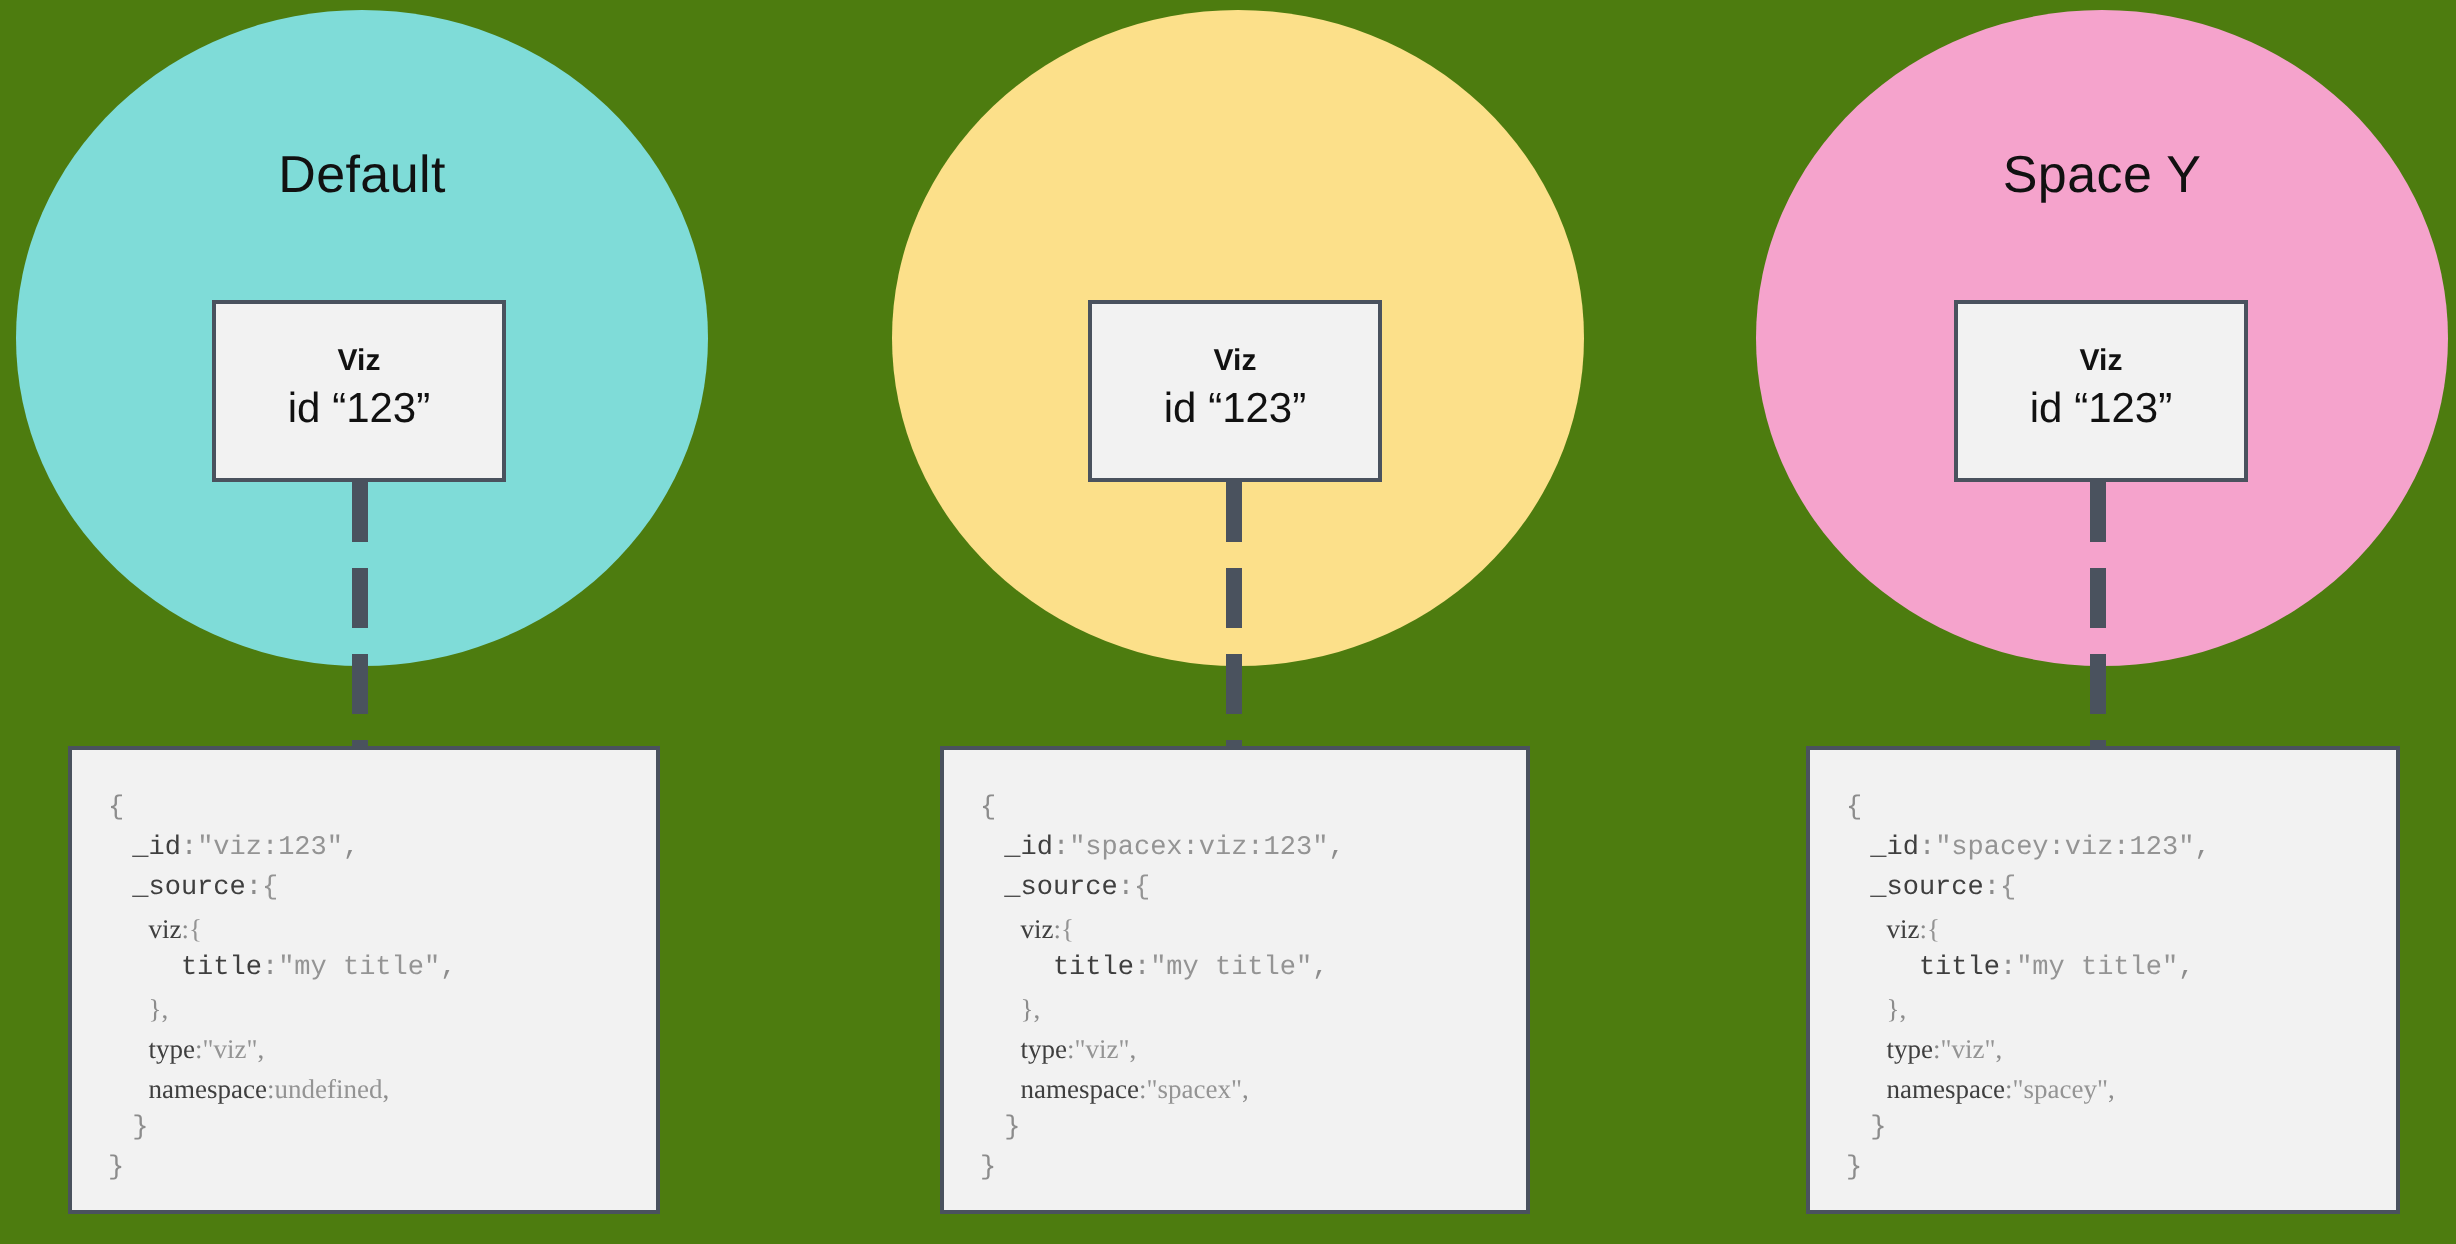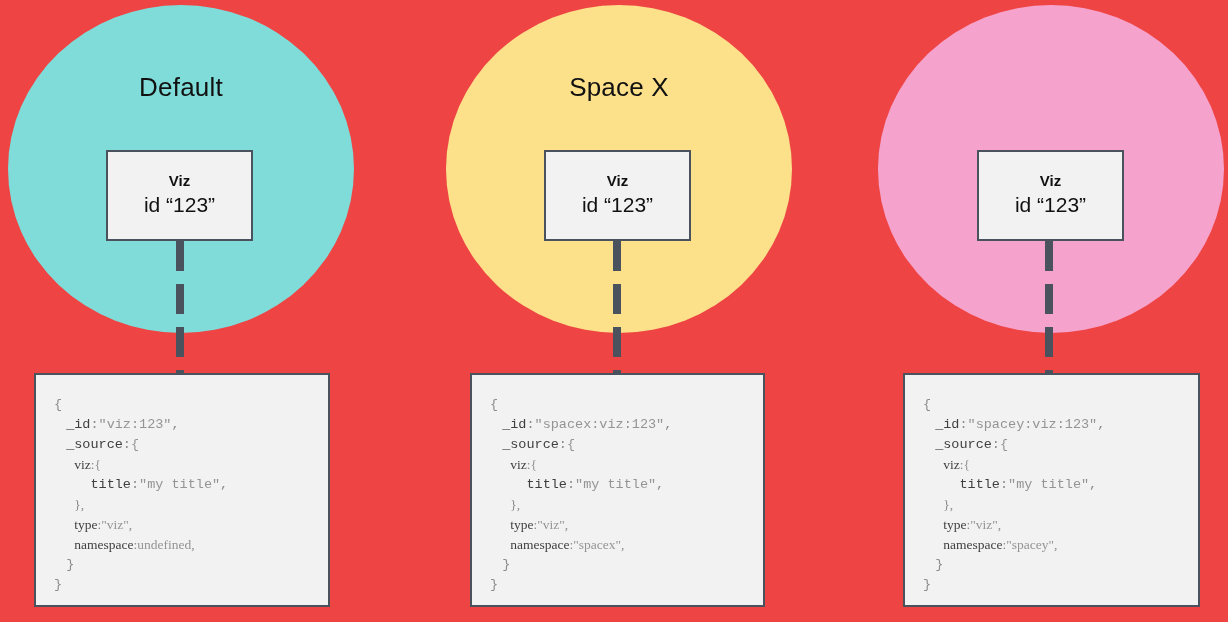--- a/index.html
+++ b/index.html
@@ -9,21 +9,21 @@
     background: #ffffff;
   }
   body {
     font-family: "Liberation Sans", sans-serif;
     -webkit-font-smoothing: antialiased;
   }
   #canvas {
     position: relative;
     width: 1228px;
     height: 622px;
-    background: #ef4444;
+    background: #4d7c0f;
     overflow: hidden;
   }
 
   
   .column {
     position: absolute;
     top: 0;
     width: 410px;
     height: 622px;
   }
@@ -152,38 +152,38 @@
         <span class="dash" style="top: 86px; height: 30px;"></span>
         <span class="dash" style="top: 129px; height: 3px;"></span>
       </div>
     <div class="code-box">
       <div class="code"><span class="ln"><span class="brace">{</span></span><span class="ln indent1"><span class="key">_id</span><span class="punct">:</span><span class="val">"viz:123"</span><span class="punct">,</span></span><span class="ln indent1"><span class="key">_source</span><span class="punct">:</span><span class="val">{</span><span class="punct"></span></span><span class="ln indent2"><span class="key">viz</span><span class="punct">:</span><span class="val">{</span><span class="punct"></span></span><span class="ln indent3"><span class="key">title</span><span class="punct">:</span><span class="val">"my title"</span><span class="punct">,</span></span><span class="ln indent2"><span class="brace">},</span></span><span class="ln indent2"><span class="key">type</span><span class="punct">:</span><span class="val">"viz"</span><span class="punct">,</span></span><span class="ln indent2"><span class="key">namespace</span><span class="punct">:</span><span class="val">undefined</span><span class="punct">,</span></span><span class="ln indent1"><span class="brace">}</span></span><span class="ln"><span class="brace">}</span></span></div>
     </div>
   </div>
 
   <div class="column col-1">
     <div class="space-circle" style="background: rgb(252, 224, 138);"></div>
-    <div class="space-title">Space X</div>
     <div class="viz-box">
       <div class="viz-title">Viz</div>
       <div class="viz-sub">id “123”</div>
     </div>
   </div>
   <div class="connector" style="left:613px;top:241px;">
       <span class="dash" style="top: 0px; height: 30px;"></span>
       <span class="dash" style="top: 43px; height: 30px;"></span>
       <span class="dash" style="top: 86px; height: 30px;"></span>
       <span class="dash" style="top: 129px; height: 3px;"></span>
     </div>
   <div class="code-box" style="left:470px;top:373px;width:295px;">
     <div class="code"><span class="ln"><span class="brace">{</span></span><span class="ln indent1"><span class="key">_id</span><span class="punct">:</span><span class="val">"spacex:viz:123"</span><span class="punct">,</span></span><span class="ln indent1"><span class="key">_source</span><span class="punct">:</span><span class="val">{</span><span class="punct"></span></span><span class="ln indent2"><span class="key">viz</span><span class="punct">:</span><span class="val">{</span><span class="punct"></span></span><span class="ln indent3"><span class="key">title</span><span class="punct">:</span><span class="val">"my title"</span><span class="punct">,</span></span><span class="ln indent2"><span class="brace">},</span></span><span class="ln indent2"><span class="key">type</span><span class="punct">:</span><span class="val">"viz"</span><span class="punct">,</span></span><span class="ln indent2"><span class="key">namespace</span><span class="punct">:</span><span class="val">"spacex"</span><span class="punct">,</span></span><span class="ln indent1"><span class="brace">}</span></span><span class="ln"><span class="brace">}</span></span></div>
   </div>
 
   <div class="column col-2">
     <div class="space-circle" style="background: rgb(245, 163, 204);"></div>
+    <div class="space-title">Space Y</div>
     <div class="viz-box">
       <div class="viz-title">Viz</div>
       <div class="viz-sub">id “123”</div>
     </div>
   </div>
   <div class="connector" style="left:1045px;top:241px;">
       <span class="dash" style="top: 0px; height: 30px;"></span>
       <span class="dash" style="top: 43px; height: 30px;"></span>
       <span class="dash" style="top: 86px; height: 30px;"></span>
       <span class="dash" style="top: 129px; height: 3px;"></span>

